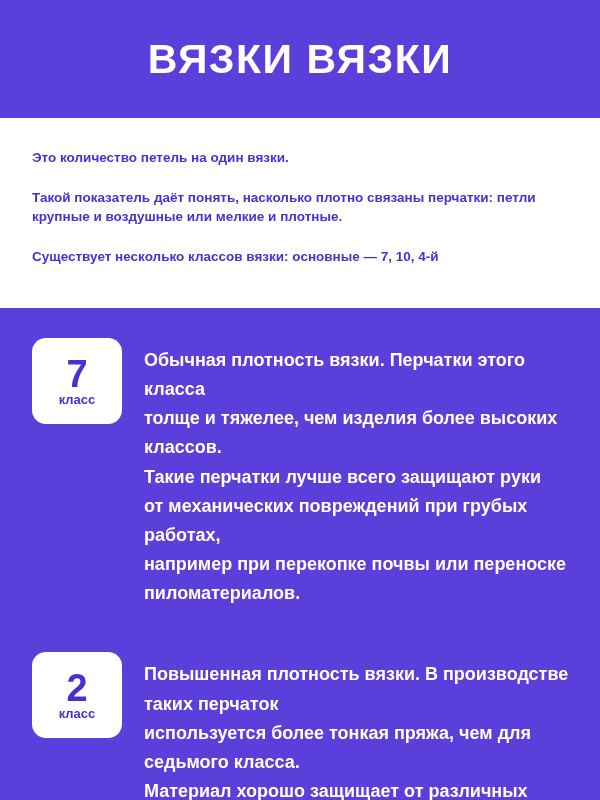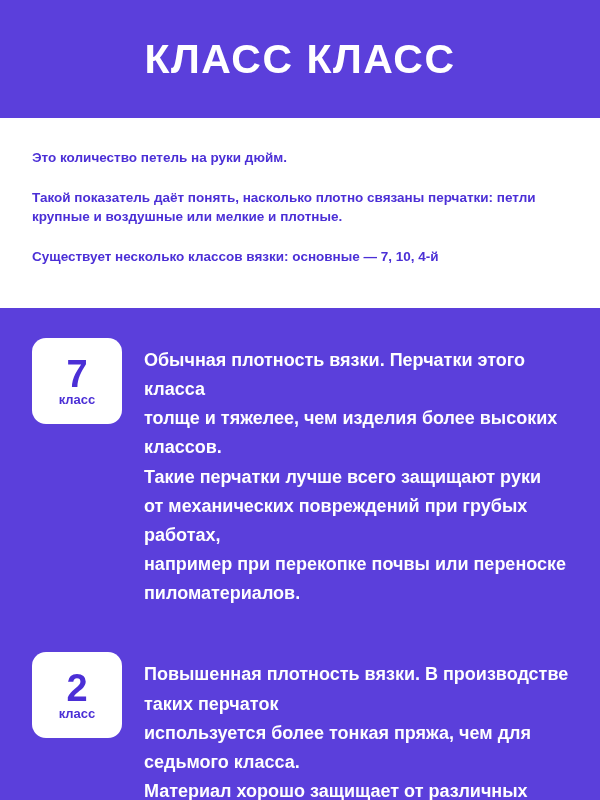--- a/index.html
+++ b/index.html
@@ -102,25 +102,25 @@
     padding-top: 8px;
     white-space: pre-line;
   }
 </style>
 </head>
 <body>
 
 <div class="page">
 
   <div class="header">
-    <div class="header-title">КЛАСС КЛАСС</div>
+    <div class="header-title">ВЯЗКИ ВЯЗКИ</div>
   </div>
 
   <div class="intro">
-    <p>Это количество петель на руки дюйм.</p>
+    <p>Это количество петель на один вязки.</p>
     <p>Такой показатель даёт понять, насколько плотно связаны перчатки: петли крупные и воздушные или мелкие и плотные.</p>
     <p>Существует несколько классов вязки: основные — 7, 10, 4-й</p>
   </div>
 
   <div class="classes">
 
     <div class="class-row">
       <div class="badge">
         <div class="badge-number">7</div>
         <div class="badge-label">класс</div>

